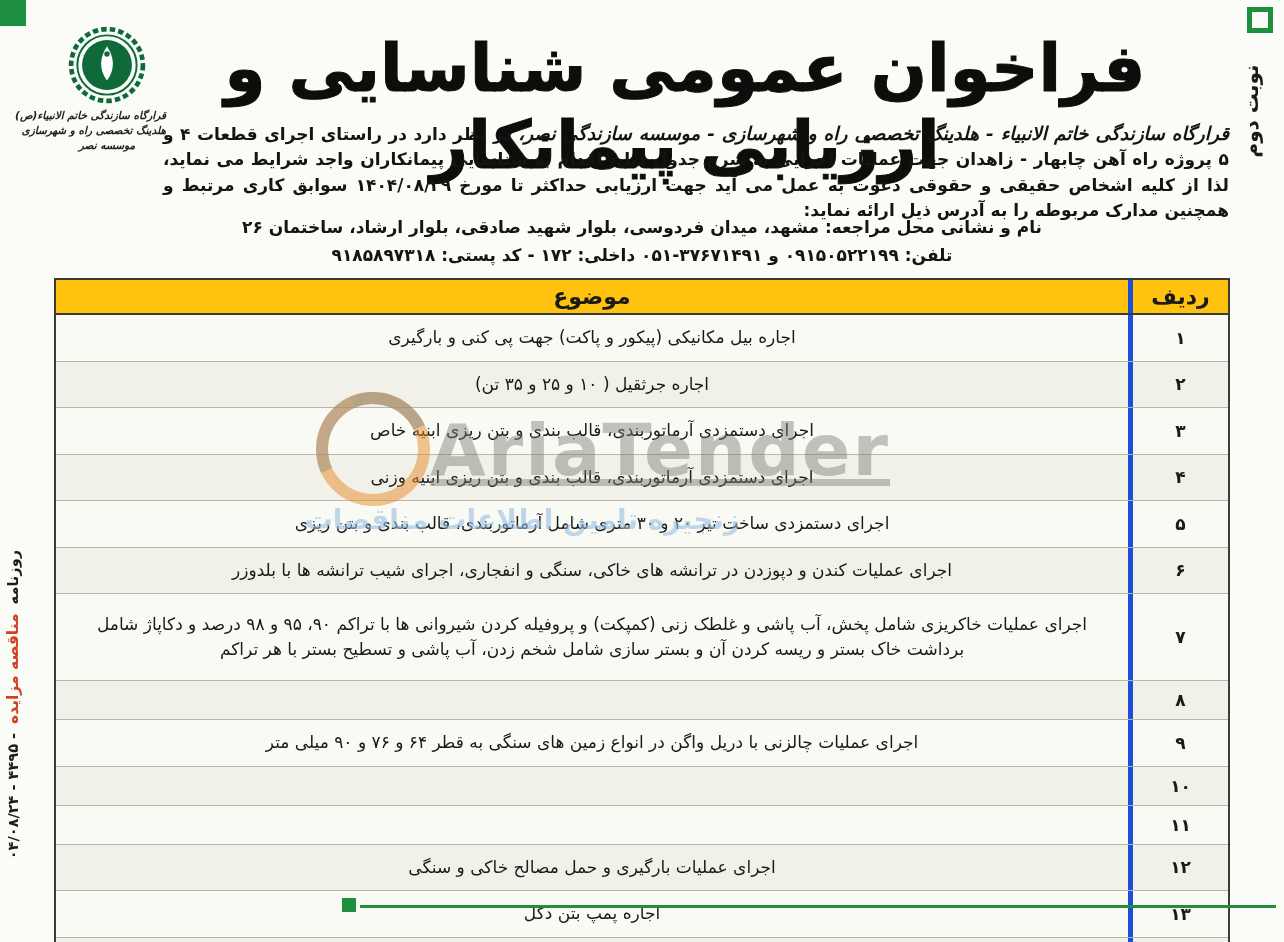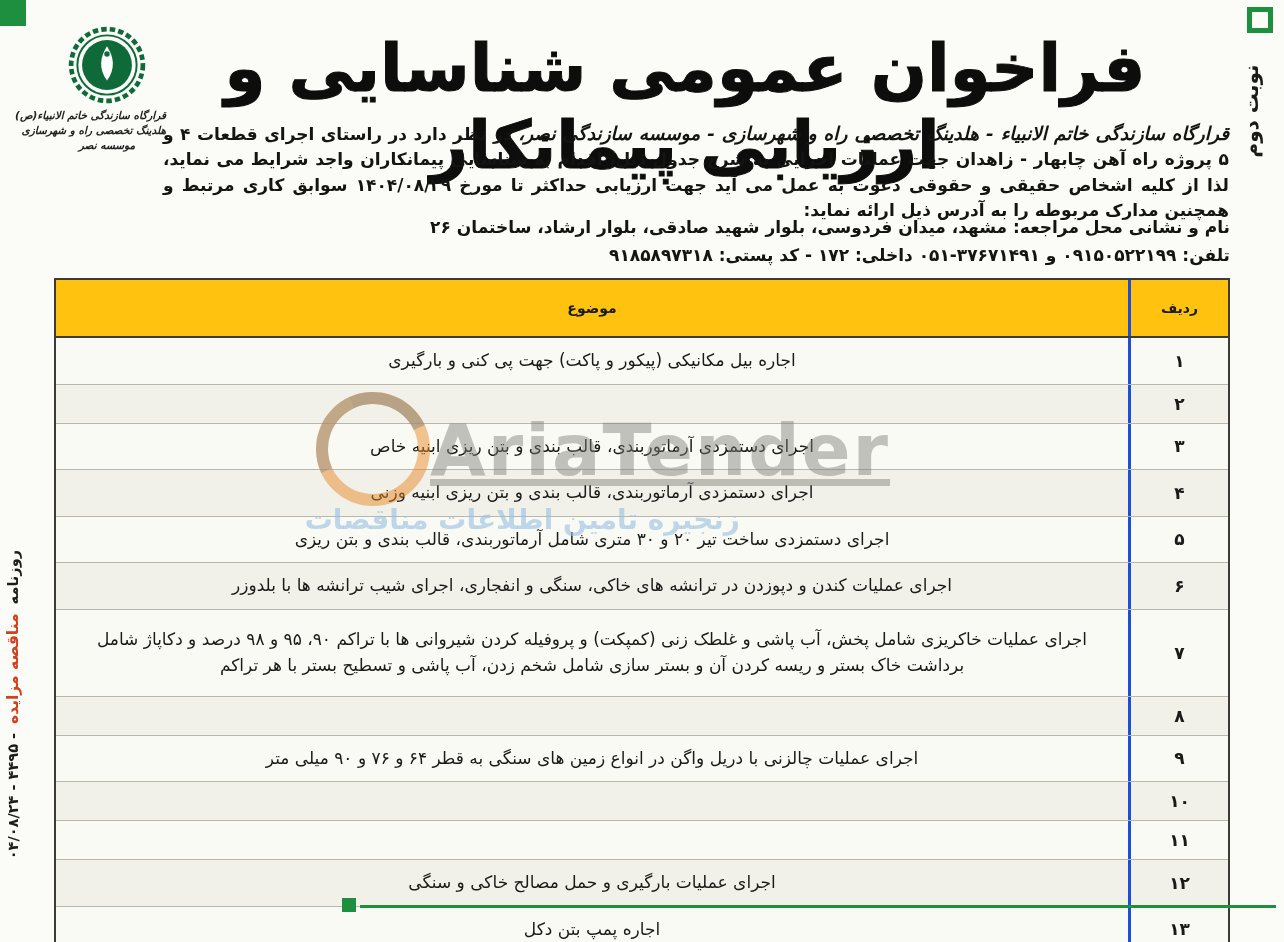--- a/index.html
+++ b/index.html
@@ -46,32 +46,32 @@
   .body-text {
     position: absolute; top: 120px; left: 163px; width: 1066px;
     direction: rtl; text-align: justify;
     font-size: 17px; font-weight: bold; line-height: 1.48; color: #141412;
   }
   .body-text .lead { font-size: 18.5px; font-style: italic; }
 
   
   .contact {
     position: absolute; top: 214px; left: 54px; width: 1176px;
-    text-align: right; font-size: 17px; font-weight: bold; line-height: 1.62; color: #141412;
+    text-align: center; font-size: 17px; font-weight: bold; line-height: 1.62; color: #141412;
   }
 
   
   .table {
     position: absolute; top: 278px; left: 54px; width: 1176px;
     border: 2px solid #3c3c36; background: #fbfbf7;
     box-sizing: border-box;
   }
   .t-header { display: flex; background: #ffc20e; border-bottom: 2px solid #3c3c36; }
-  .t-header .cell { font-weight: bold; font-size: 14px; text-align: center; padding: 20px 6px; }
-  .cell-num { width: 100px; flex: 0 0 100px; border-left: 3px solid #1d4ed8; box-sizing: border-box;
+  .t-header .cell { font-weight: bold; font-size: 22px; text-align: center; padding: 4px 6px; }
+  .cell-num { width: 100px; flex: 0 0 100px; border-left: 5px solid #1d4ed8; box-sizing: border-box;
               display: flex; align-items: center; justify-content: center; }
   .cell-subject { flex: 1; display: flex; align-items: center; justify-content: center; }
   .t-row { display: flex; border-top: 1px solid #b7b7ae; min-height: 38px; }
   .t-row:first-child { border-top: none; }
   .t-row:nth-child(odd) { background: #fafaf5; }
   .t-row:nth-child(even) { background: #f1f1ea; }
   .t-row .cell-subject { text-align: center; padding: 10px 16px; font-size: 17px; line-height: 1.5; }
   .t-row .cell-num { font-size: 17px; font-weight: bold; }
   .t-row.tall { min-height: 86px; }
 
@@ -154,20 +154,21 @@
       <div class="cell cell-subject">موضوع</div>
     </div>
     <div id="tbody">
   <div class="t-row">
     <div class="cell-num">۱</div>
     <div class="cell-subject">اجاره بیل مکانیکی (پیکور و پاکت) جهت پی کنی و بارگیری</div>
   </div>
 
   <div class="t-row">
     <div class="cell-num">۲</div>
+    <div class="cell-subject">اجاره جرثقیل ( ۱۰ و ۲۵ و ۳۵ تن)</div>
   </div>
 
   <div class="t-row">
     <div class="cell-num">۳</div>
     <div class="cell-subject">اجرای دستمزدی آرماتوربندی، قالب بندی و بتن ریزی ابنیه خاص</div>
   </div>
 
   <div class="t-row">
     <div class="cell-num">۴</div>
     <div class="cell-subject">اجرای دستمزدی آرماتوربندی، قالب بندی و بتن ریزی ابنیه وزنی</div>

